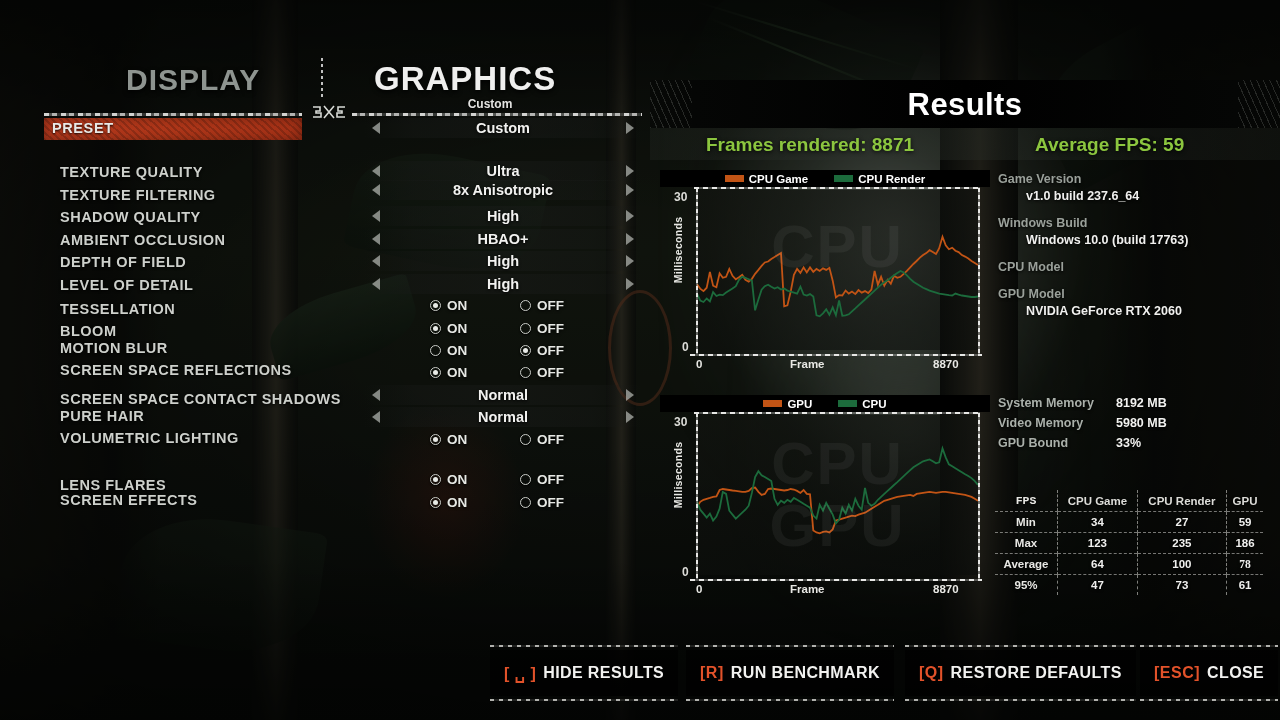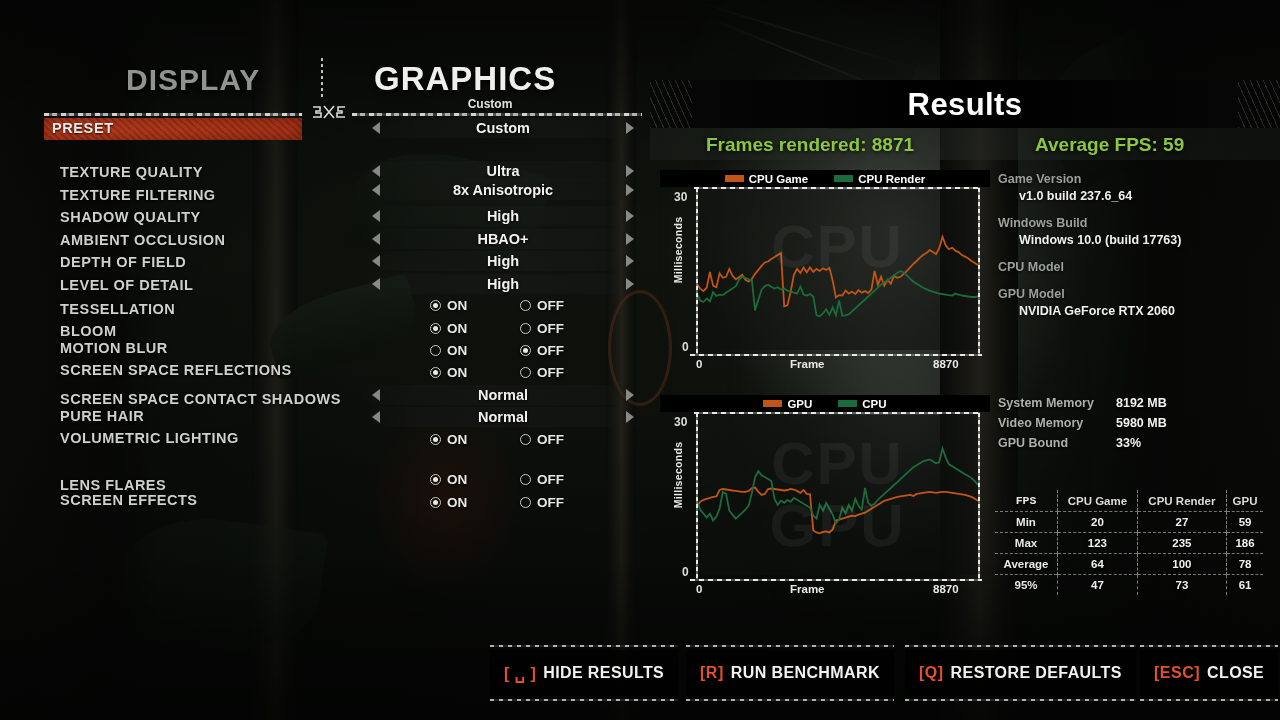--- a/index.html
+++ b/index.html
@@ -191,21 +191,21 @@
   .xLabel{position:absolute;left:130px;top:188px;font-size:11.5px;font-weight:bold;color:#e8e8e4;}
   .xMin{position:absolute;left:36px;top:188px;font-size:11.5px;font-weight:bold;color:#e8e8e4;}
   .xMax{position:absolute;left:273px;top:188px;font-size:11.5px;font-weight:bold;color:#e8e8e4;}
 
   
   #infoCol{position:absolute;left:348px;top:92px;width:282px;}
   .infoKey{
     font-size:12.5px;font-weight:bold;color:#9aa09a;text-shadow:0 1px 3px rgba(0,0,0,.9);
   }
   .infoVal{
-    font-size:12.5px;font-weight:bold;color:#f0f0ee;margin-left:21px;margin-top:3px;
+    font-size:12.5px;font-weight:bold;color:#f0f0ee;margin-left:28px;margin-top:3px;
     text-shadow:0 1px 3px rgba(0,0,0,.9);
   }
   .infoBlock{margin-bottom:13px;}
   .kvRow{display:flex;align-items:baseline;margin-bottom:6px;}
   .kvKey{width:118px;font-size:12.5px;font-weight:bold;color:#aab0aa;text-shadow:0 1px 3px rgba(0,0,0,.9);}
   .kvVal{font-size:12.5px;font-weight:bold;color:#f2f2f0;text-shadow:0 1px 3px rgba(0,0,0,.9);}
 
   
   #statsTable{position:absolute;left:345px;top:410px;width:268px;}
   #statsTable table{border-collapse:collapse;width:100%;}
@@ -535,35 +535,35 @@
           <tr>
             <th class="rowhdr" style="border-bottom: 1px dashed rgba(230, 230, 225, 0.5); font-family: Liberation Mono, monospace;">FPS</th>
             <th class="vline" style="border-bottom: 1px dashed rgba(230, 230, 225, 0.5);">CPU Game</th>
             <th class="vline" style="border-bottom: 1px dashed rgba(230, 230, 225, 0.5);">CPU Render</th>
             <th class="vline" style="border-bottom: 1px dashed rgba(230, 230, 225, 0.5);">GPU</th>
           </tr>
         </thead>
         <tbody>
           <tr>
             <td class="rowhdr" style="border-top: 1px dashed rgba(230, 230, 225, 0.5);">Min</td>
-            <td class="vline" style="border-top: 1px dashed rgba(230, 230, 225, 0.5);">20</td>
+            <td class="vline" style="border-top: 1px dashed rgba(230, 230, 225, 0.5);">34</td>
             <td class="vline" style="border-top: 1px dashed rgba(230, 230, 225, 0.5);">27</td>
             <td class="vline" style="border-top: 1px dashed rgba(230, 230, 225, 0.5);">59</td>
           </tr>
           <tr>
             <td class="rowhdr" style="border-top: 1px dashed rgba(230, 230, 225, 0.5);">Max</td>
             <td class="vline" style="border-top: 1px dashed rgba(230, 230, 225, 0.5);">123</td>
             <td class="vline" style="border-top: 1px dashed rgba(230, 230, 225, 0.5);">235</td>
             <td class="vline" style="border-top: 1px dashed rgba(230, 230, 225, 0.5);">186</td>
           </tr>
           <tr>
             <td class="rowhdr" style="border-top: 1px dashed rgba(230, 230, 225, 0.5);">Average</td>
             <td class="vline" style="border-top: 1px dashed rgba(230, 230, 225, 0.5);">64</td>
             <td class="vline" style="border-top: 1px dashed rgba(230, 230, 225, 0.5);">100</td>
-            <td class="vline" style="border-top: 1px dashed rgba(230, 230, 225, 0.5);">78</td>
+            <td class="vline" style="border-top: 1px dashed rgba(230, 230, 225, 0.5); font-family: Liberation Serif, serif;">78</td>
           </tr>
           <tr>
             <td class="rowhdr" style="border-top: 1px dashed rgba(230, 230, 225, 0.5);">95%</td>
             <td class="vline" style="border-top: 1px dashed rgba(230, 230, 225, 0.5);">47</td>
             <td class="vline" style="border-top: 1px dashed rgba(230, 230, 225, 0.5);">73</td>
             <td class="vline" style="border-top: 1px dashed rgba(230, 230, 225, 0.5);">61</td>
           </tr>
         </tbody>
       </table>
     </div>

